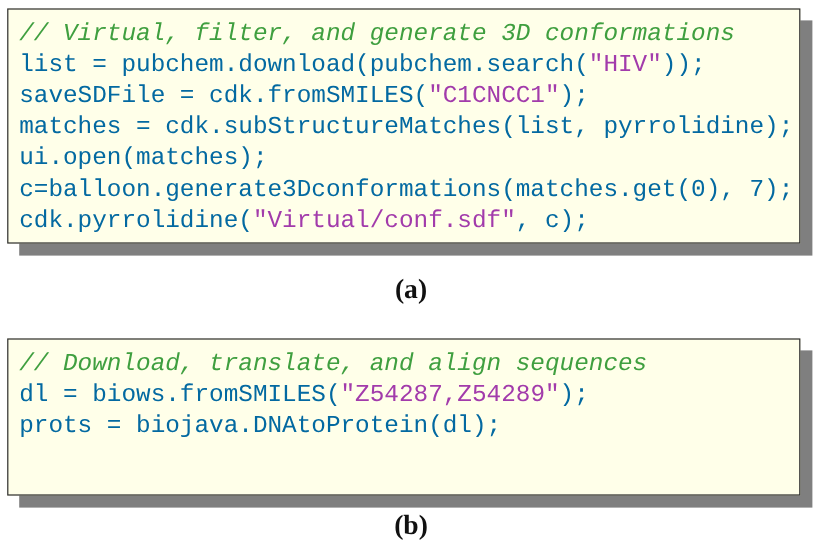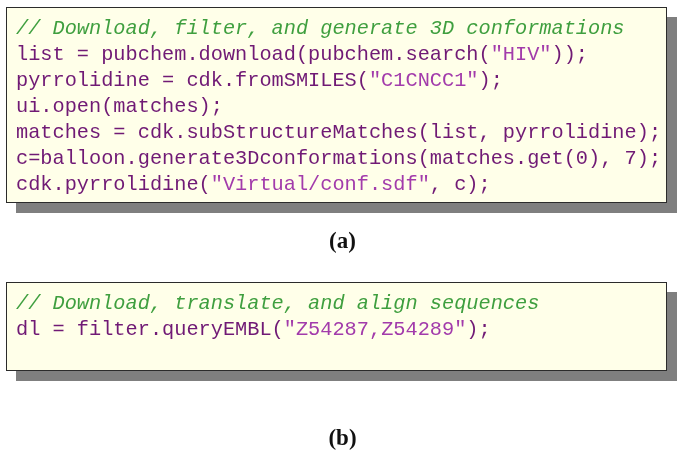--- a/index.html
+++ b/index.html
@@ -38,53 +38,54 @@
     .code-line {
       font-family: "Liberation Mono", "DejaVu Sans Mono", monospace;
       font-size: 20.3px;
       line-height: 26px;
       height: 26px;
       color: #333333;
       white-space: pre;
     }
     .tok-comment { color: #3f9f3f; font-style: italic; }
     .tok-string  { color: #a23bab; }
-    .tok-plain   { color: #701a75; }
+    .tok-plain   { color: #0369a1; }
     .caption {
       position: absolute;
       left: 0;
       width: 685px;
       text-align: center;
       font-family: "Liberation Serif", "DejaVu Serif", serif;
       font-weight: bold;
       font-size: 23px;
       color: #111111;
     }
     #panel-a { top: 7px; height: 196px; }
-    #panel-b { top: 282px; height: 89px; }
+    #panel-b { top: 282px; height: 131px; }
     #caption-a { top: 228px; }
     #caption-b { top: 425px; }
   </style>
 </head>
 <body>
 
 <div class="panel" id="panel-a">
   <div class="shadow"></div>
   <div class="code-box">
-      <div class="code-line"><span class="tok-comment">// Download, filter, and generate 3D conformations</span></div>
+      <div class="code-line"><span class="tok-comment">// Virtual, filter, and generate 3D conformations</span></div>
       <div class="code-line"><span class="tok-plain">list = pubchem.download(pubchem.search(</span><span class="tok-string">"HIV"</span><span class="tok-plain">));</span></div>
-      <div class="code-line"><span class="tok-plain">pyrrolidine = cdk.fromSMILES(</span><span class="tok-string">"C1CNCC1"</span><span class="tok-plain">);</span></div>
+      <div class="code-line"><span class="tok-plain">saveSDFile = cdk.fromSMILES(</span><span class="tok-string">"C1CNCC1"</span><span class="tok-plain">);</span></div>
+      <div class="code-line"><span class="tok-plain">matches = cdk.subStructureMatches(list, pyrrolidine);</span></div>
       <div class="code-line"><span class="tok-plain">ui.open(matches);</span></div>
-      <div class="code-line"><span class="tok-plain">matches = cdk.subStructureMatches(list, pyrrolidine);</span></div>
       <div class="code-line"><span class="tok-plain">c=balloon.generate3Dconformations(matches.get(0), 7);</span></div>
       <div class="code-line"><span class="tok-plain">cdk.pyrrolidine(</span><span class="tok-string">"Virtual/conf.sdf"</span><span class="tok-plain">, c);</span></div>
     </div>
 </div>
 <div class="caption" id="caption-a">(a)</div>
 
 <div class="panel" id="panel-b">
   <div class="shadow"></div>
   <div class="code-box">
       <div class="code-line"><span class="tok-comment">// Download, translate, and align sequences</span></div>
-      <div class="code-line"><span class="tok-plain">dl = filter.queryEMBL(</span><span class="tok-string">"Z54287,Z54289"</span><span class="tok-plain">);</span></div>
+      <div class="code-line"><span class="tok-plain">dl = biows.fromSMILES(</span><span class="tok-string">"Z54287,Z54289"</span><span class="tok-plain">);</span></div>
+      <div class="code-line"><span class="tok-plain">prots = biojava.DNAtoProtein(dl);</span></div>
     </div>
 </div>
 <div class="caption" id="caption-b">(b)</div>
 
 </body></html>

